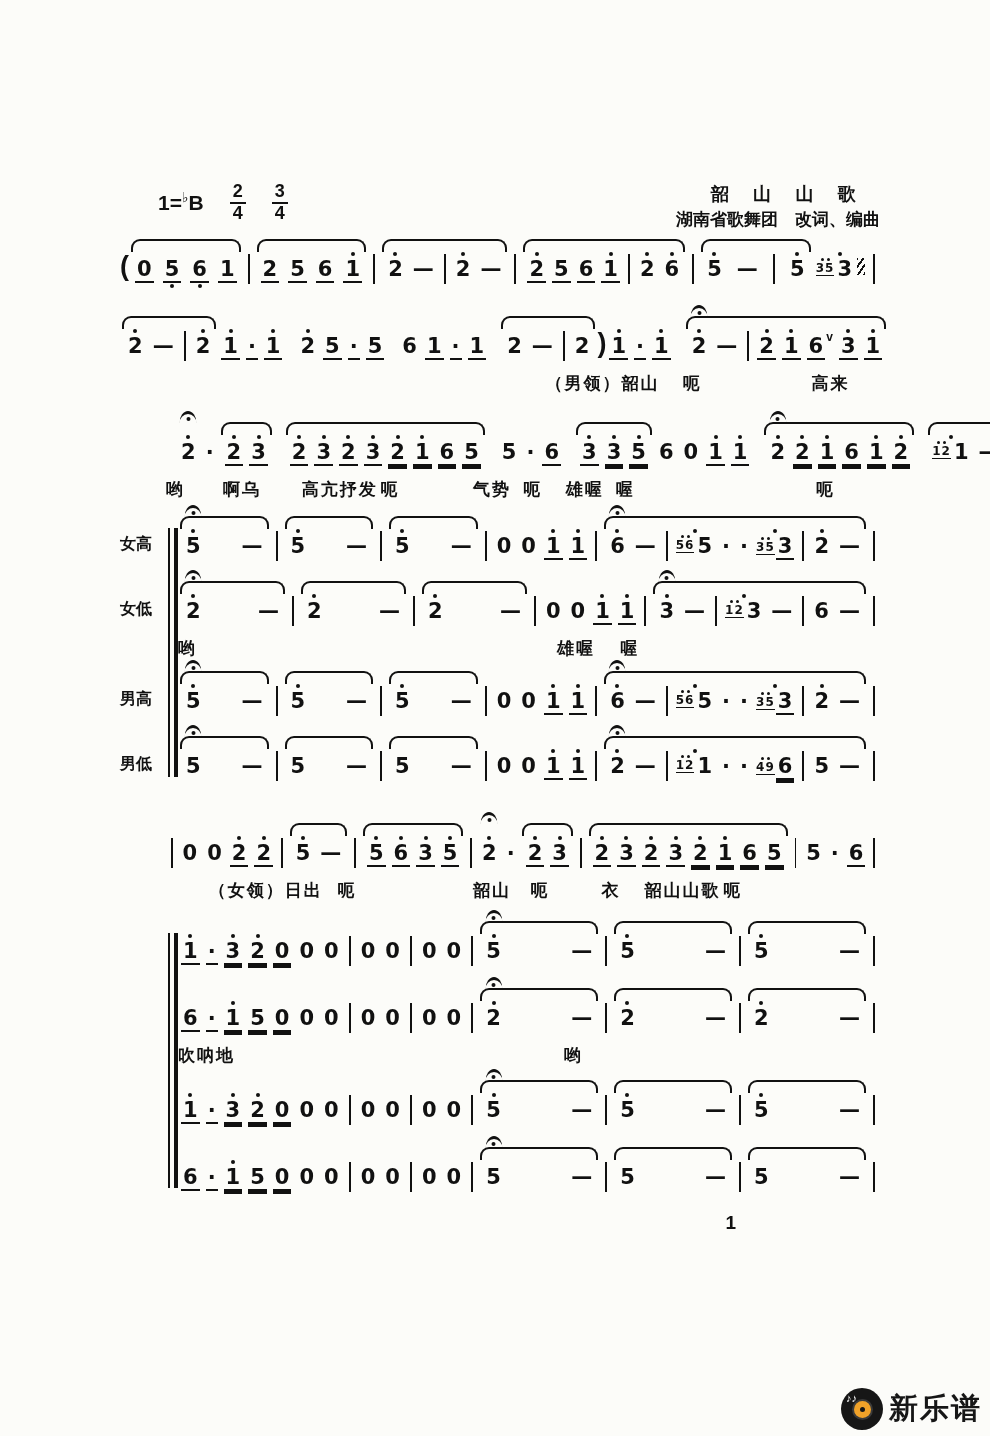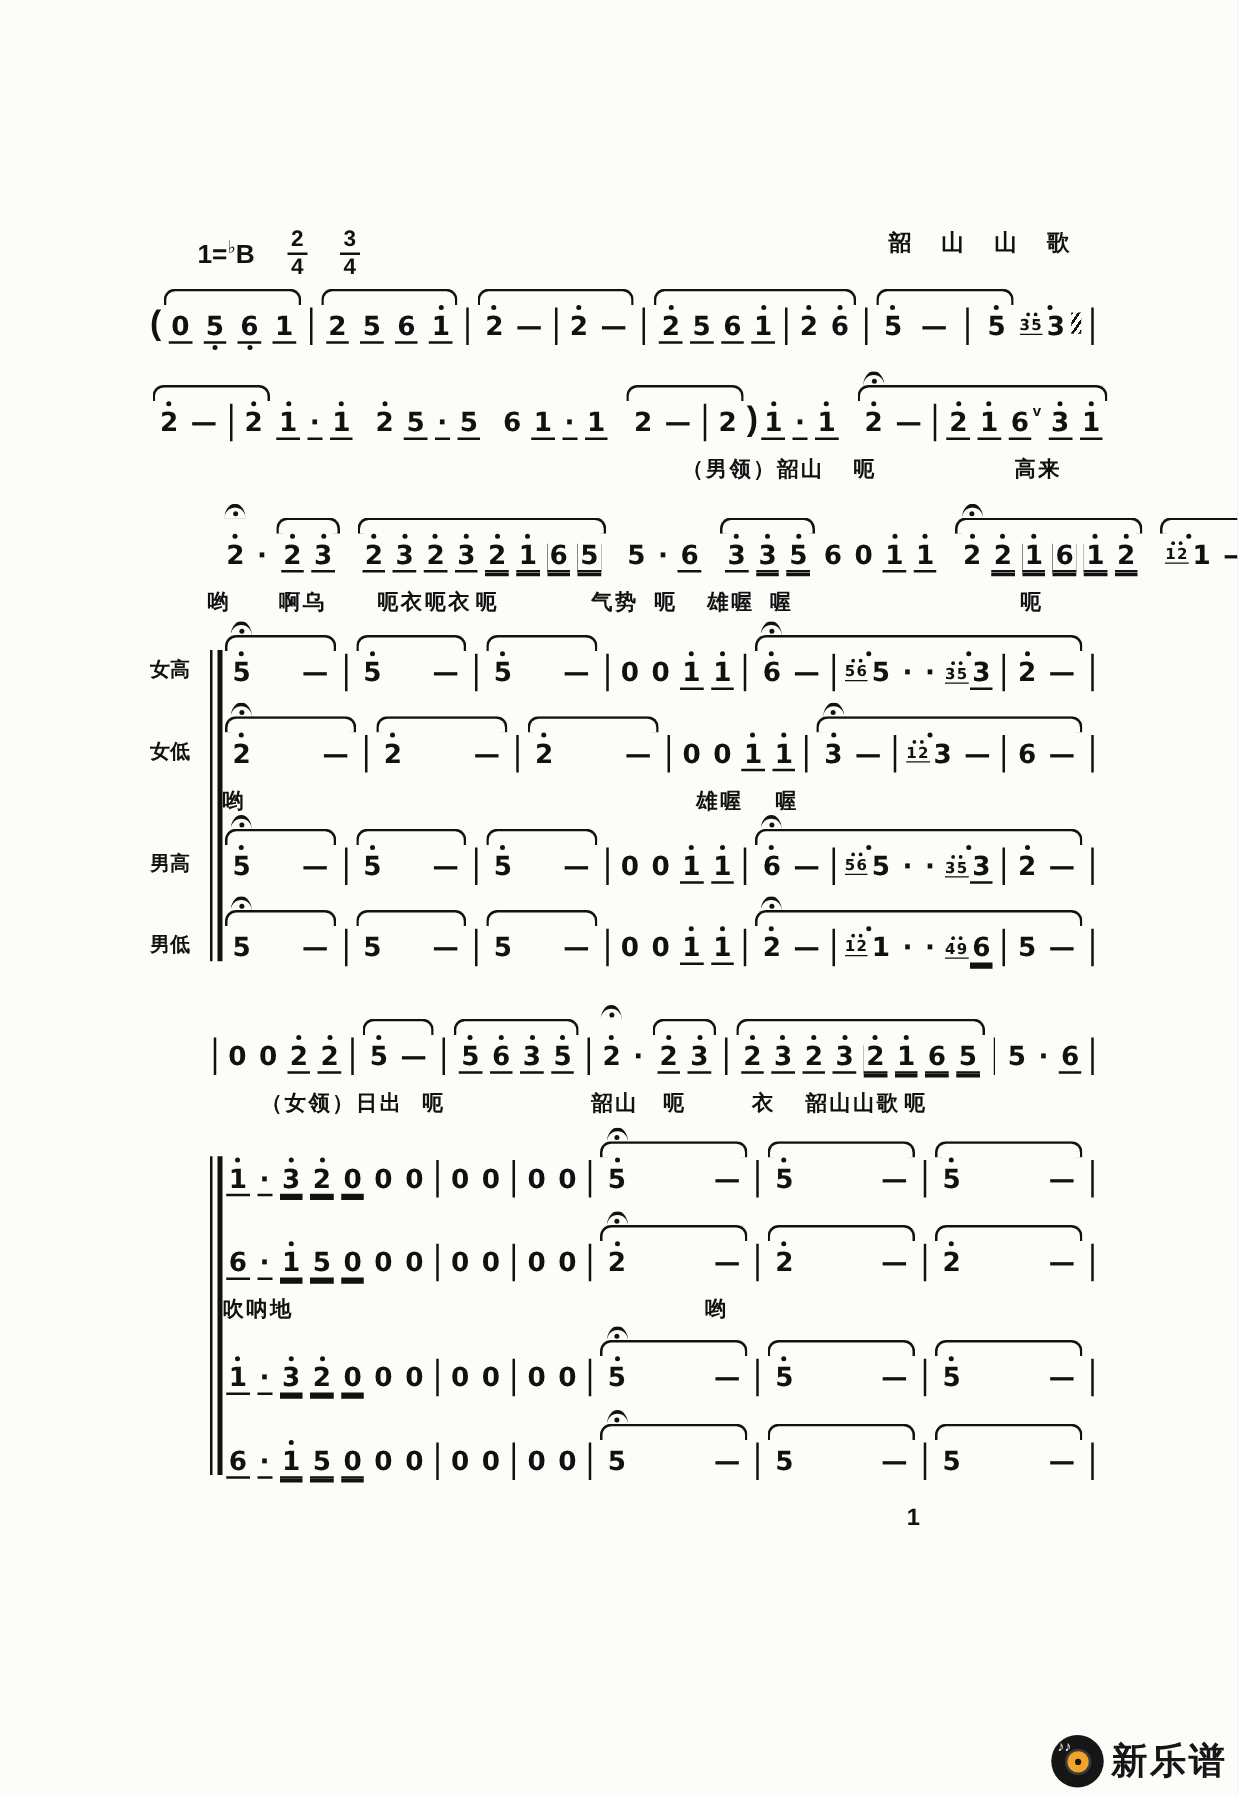--- a/index.html
+++ b/index.html
@@ -84,20 +84,21 @@
           <span class="ft">2</span>
           <span class="fb">4</span>
         </span>
         <span class="frac">
           <span class="ft">3</span>
           <span class="fb">4</span>
         </span>
       </div>
       <div class="meta-right">
         <div class="src">韶山山歌</div>
+        <div class="arr">湖南省歌舞团　改词、编曲</div>
       </div>
     </div>
 
 
     <div id="score">
         <div class="block" style="margin-top: 10px;">
           <div class="system">
             <div class="sysrow">
               <div class="notes">
                 <span class="pr">(</span>
@@ -1146,21 +1147,21 @@
                       <span style="display: flex; flex-direction: column; align-items: center;"></span>
                     </div>
                   </div>
                 </div>
                 <div class="bar"></div>
               </div>
             </div>
             <div class="lyr">
               <span style="left: 0%;">哟</span>
               <span style="left: 8%;">啊乌</span>
-              <span style="left: 19%;">呃衣呃衣</span>
+              <span style="left: 19%;">高亢抒发</span>
               <span style="left: 30%;">呃</span>
               <span style="left: 43%;">气势</span>
               <span style="left: 50%;">呃</span>
               <span style="left: 56%;">雄喔</span>
               <span style="left: 63%;">喔</span>
               <span style="left: 91%;">呃</span>
             </div>
           </div>
         </div>
         <div class="block grp" style="margin-top: 16px;">

